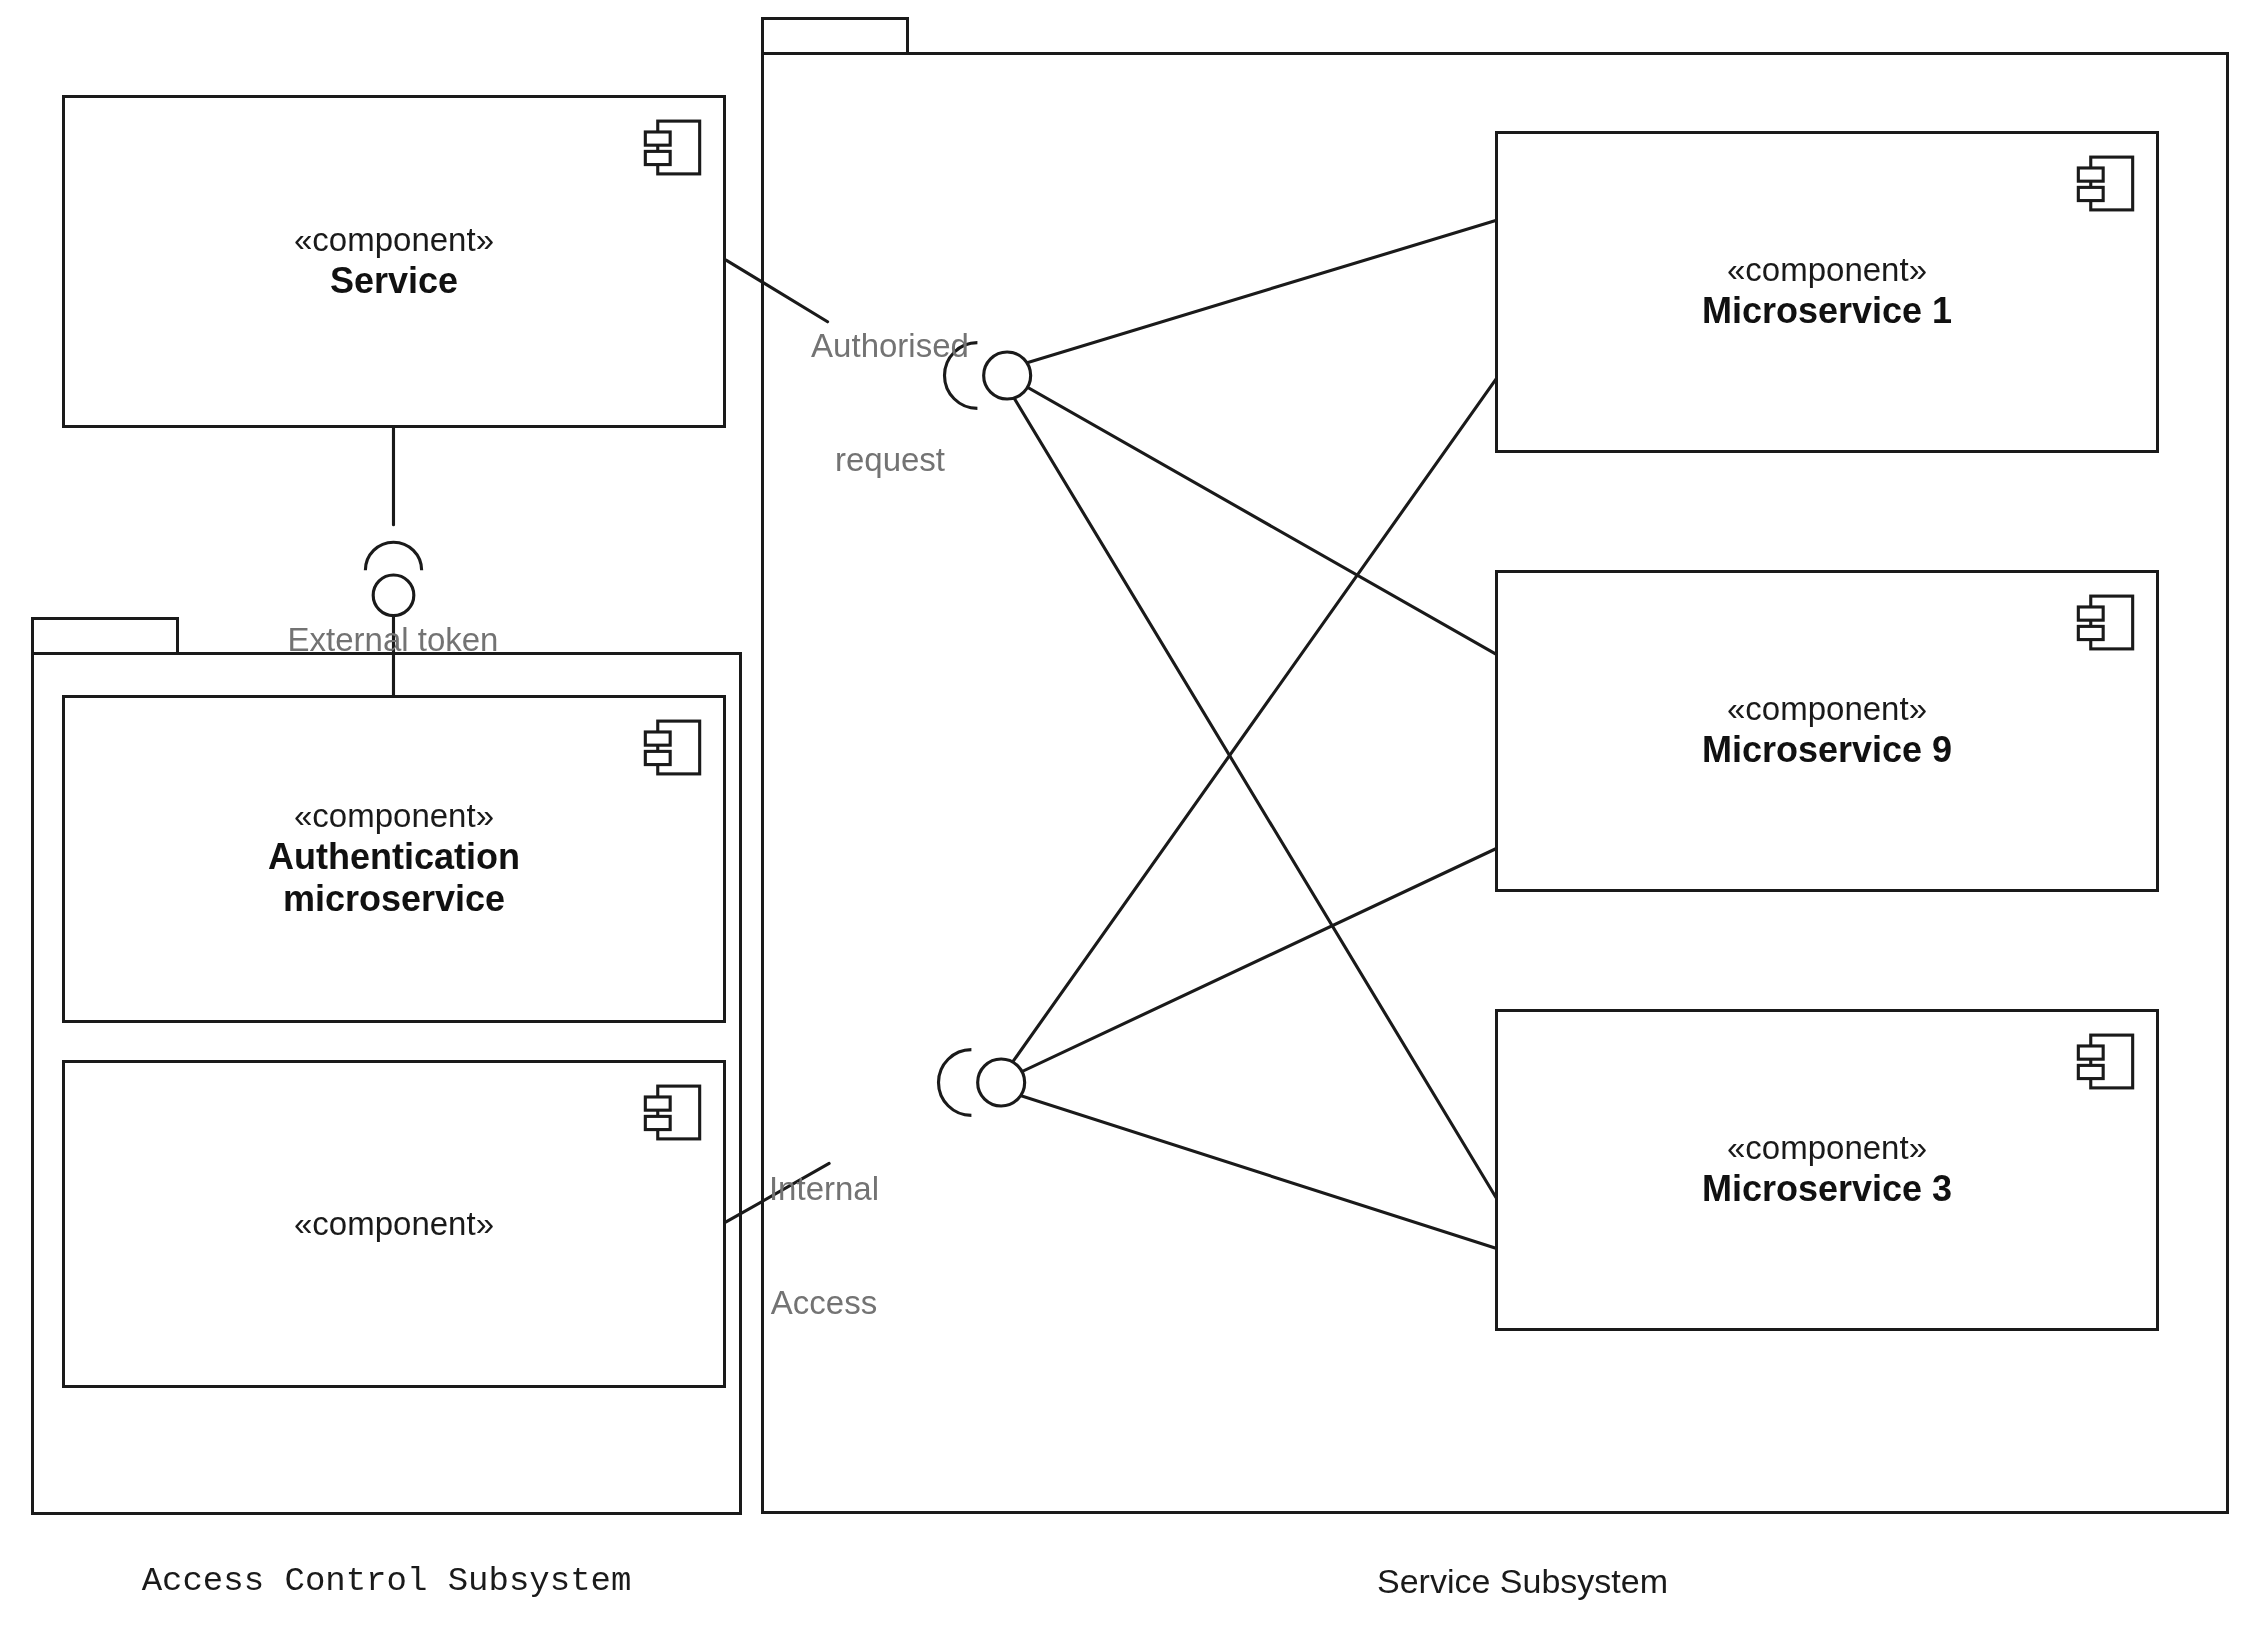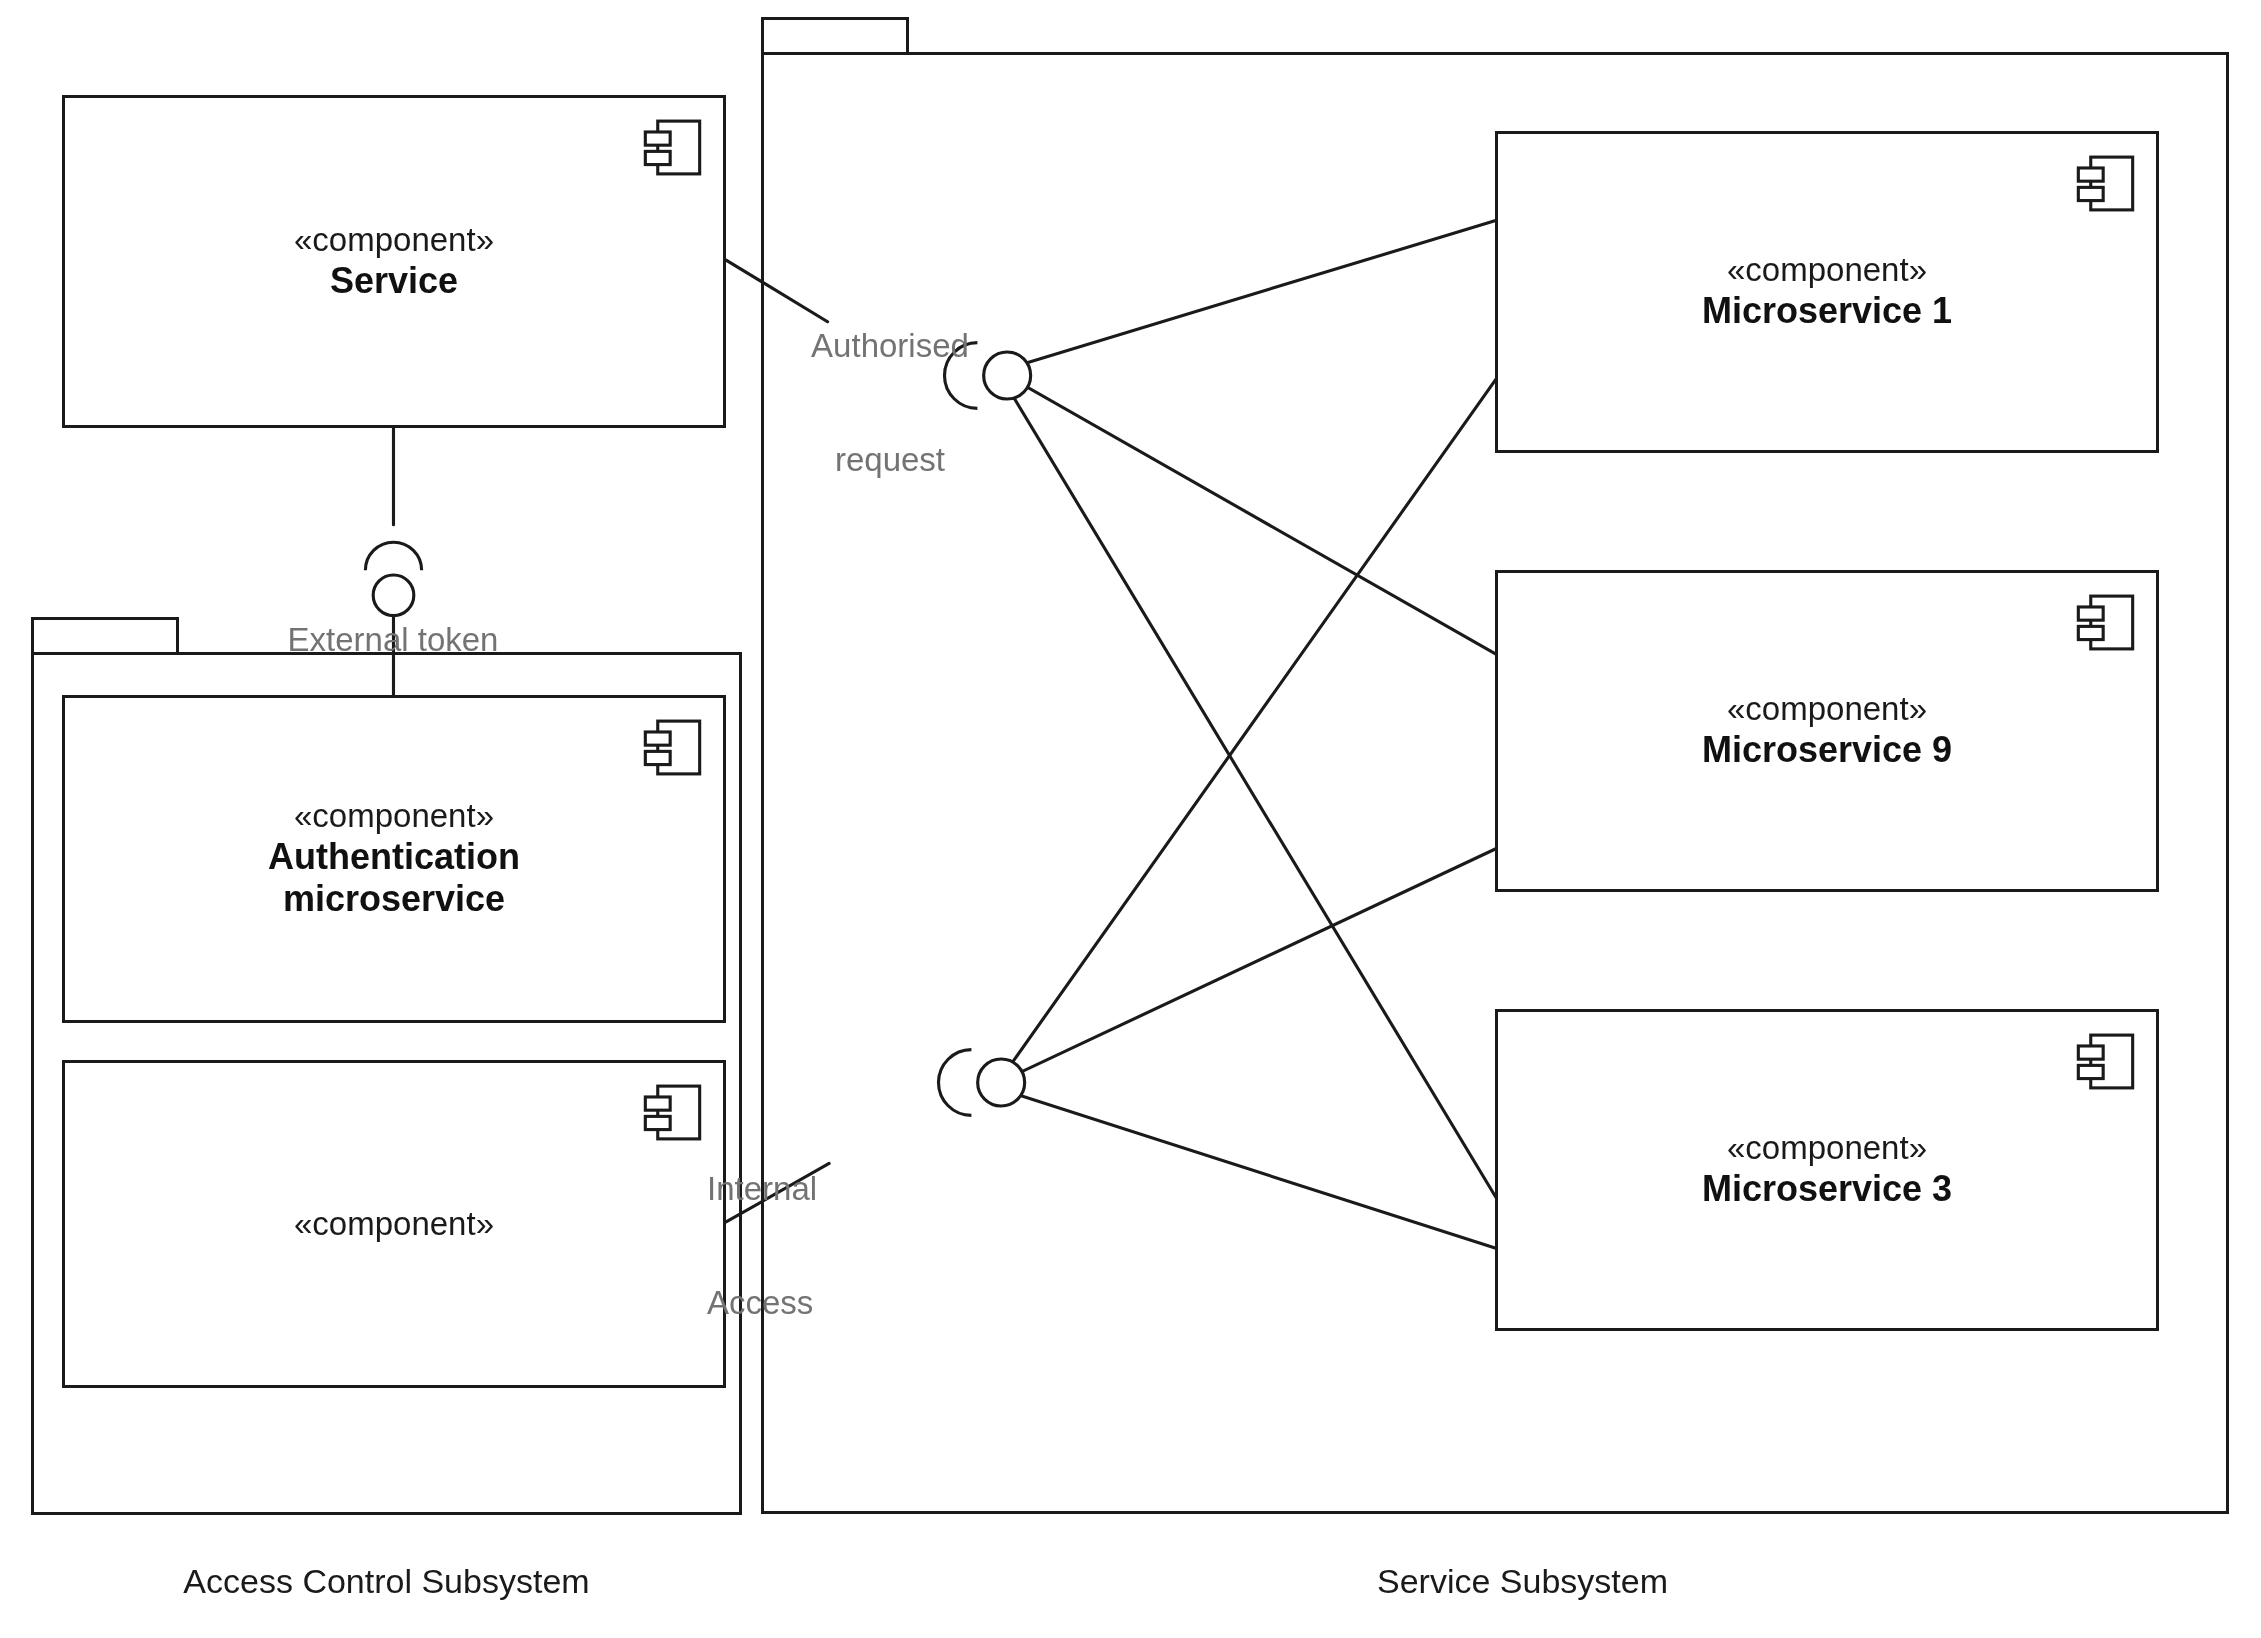--- a/index.html
+++ b/index.html
@@ -120,21 +120,21 @@
       <line x1="930" y1="1565" x2="1062" y2="1490"></line>
 
       <line x1="1290" y1="1370" x2="1920" y2="480"></line>
       <line x1="1297" y1="1378" x2="1920" y2="1085"></line>
       <line x1="1297" y1="1400" x2="1920" y2="1600"></line>
     </g>
   </svg>
 
   <div class="package-tab" style="left:31px; top:617px; width:148px; height:37px;"></div>
   <div class="package" style="left:31px; top:652px; width:711px; height:863px;"></div>
-  <div class="package-caption" style="left:31px; top:1562px; width:711px;">Access Control Subsystem</div>
+  <div class="package-caption" style="left:31px; top:1562px; width:711px;font-family:Liberation Mono, monospace;">Access Control Subsystem</div>
 
   <div class="package-tab" style="left:761px; top:17px; width:148px; height:37px;"></div>
   <div class="package" style="left:761px; top:52px; width:1468px; height:1462px;"></div>
   <div class="package-caption" style="left:1015px; top:1562px; width:1015px;">Service Subsystem</div>
 
   <div class="component" style="left:62px; top:95px; width:664px; height:333px;">
     <span class="stereotype">«component»</span>
     <span class="cname">Service</span>
     <svg class="comp-icon" viewBox="0 0 78 76">
       <g stroke="#1a1a1a" stroke-width="4" fill="#ffffff">
@@ -229,19 +229,19 @@
   </div>
 
   <svg class="iface" style="left:915px; top:1012px; width:141px; height:141px;" viewBox="0 0 180 180">
     <g stroke="#1a1a1a" stroke-width="4" fill="none">
 
       <path d="M 72 48 A 42 42 0 0 0 72 132"></path>
 
       <circle cx="110" cy="90" r="30" fill="#ffffff"></circle>
     </g>
   </svg>
-  <div class="iface-label" style="left:707px; top:1093px; width:234px; text-align:left;">
+  <div class="iface-label" style="left:707px; top:1093px; width:234px; text-align:center;">
     <div>Internal</div>
     <div>Access</div>
   </div>
 
 </div>
 
 
 </body></html>

